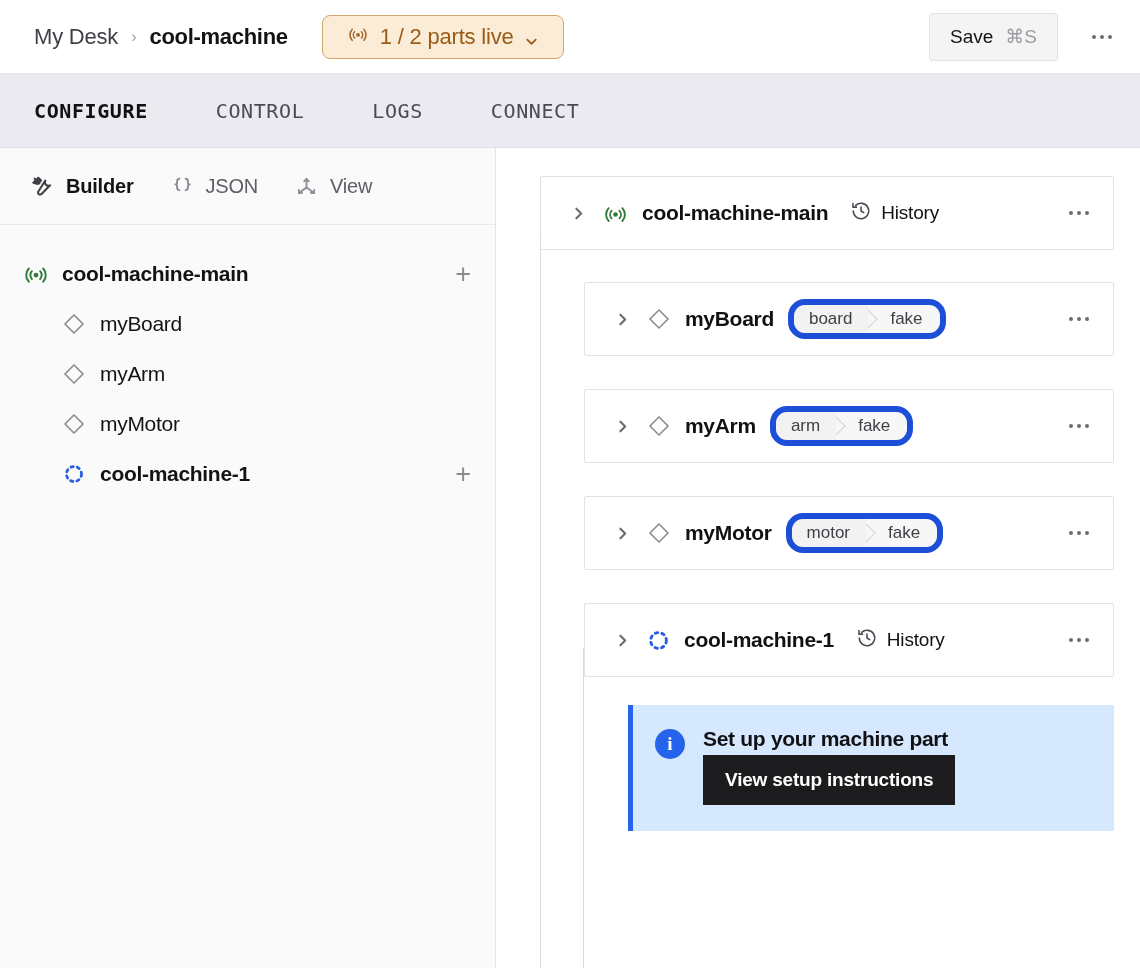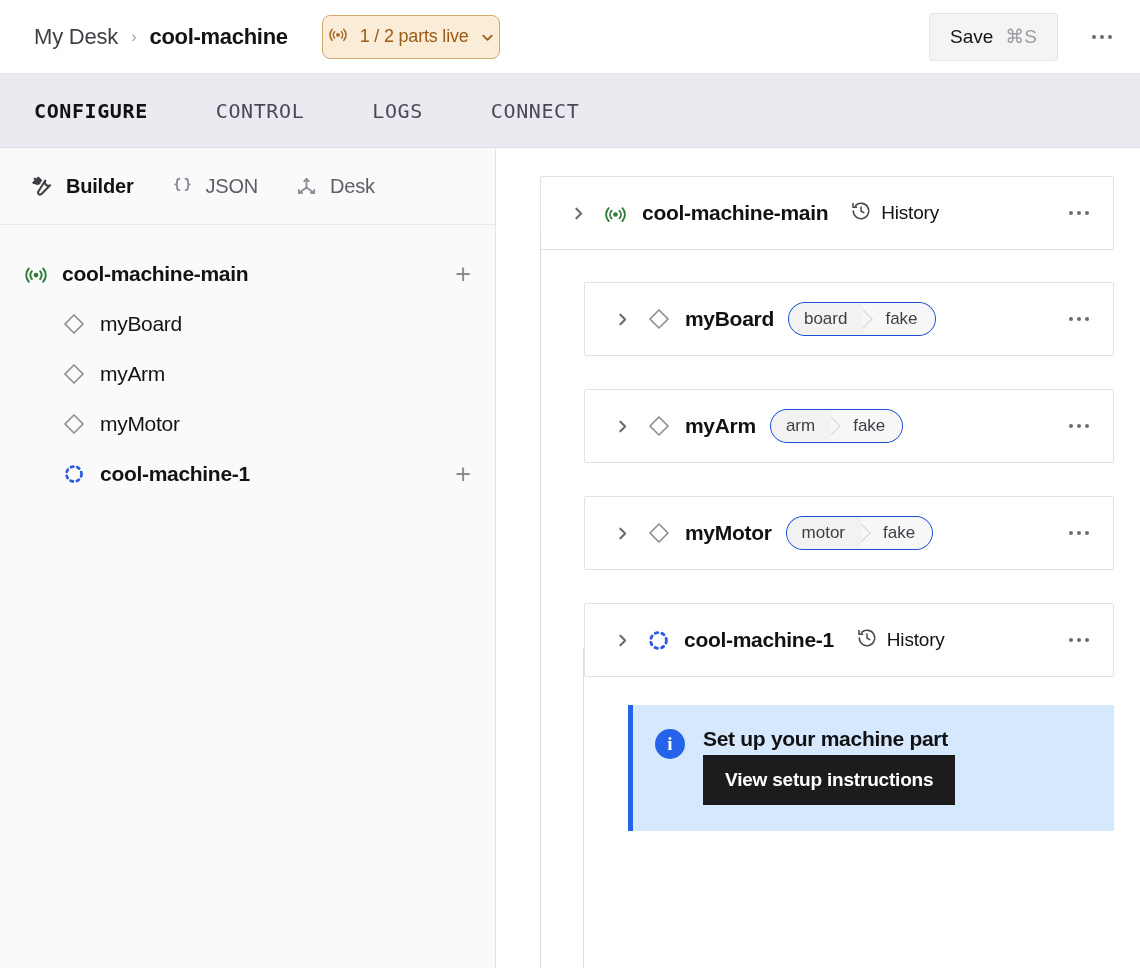--- a/index.html
+++ b/index.html
@@ -33,26 +33,26 @@
     color: #131316;
     letter-spacing: -0.3px;
   }
 
   .status-chip {
     margin-left: 34px;
     display: flex;
     align-items: center;
     gap: 11px;
     height: 44px;
-    padding: 0 4px;
+    padding: 0 24px;
     background: #fbecd7;
     border: 1px solid #d2a86a;
     border-radius: 8px;
     color: #9a5b15;
-    font-size: 18px;
+    font-size: 22px;
   }
   .status-chip .chip-text { letter-spacing: -0.2px; }
   .chip-caret { width: 15px; height: 15px; }
 
   .topbar-right { margin-left: auto; display: flex; align-items: center; gap: 24px; }
   .save-btn {
     display: flex; align-items: center; gap: 12px;
     height: 48px; padding: 0 20px;
     background: #f4f4f5;
     border: 1px solid #e4e4e7;
@@ -176,22 +176,22 @@
     font-size: 21px;
     font-weight: bold;
     letter-spacing: -0.3px;
     color: #111114;
   }
 
   .pill {
     margin-left: 14px;
     display: flex;
     align-items: stretch;
-    height: 34px;
-    border: 1px solid #1d4ed8;
+    height: 40px;
+    border: 6px solid #1d4ed8;
     border-radius: 17px;
     background: #3b82f6;
     overflow: hidden;
     font-size: 17px;
     color: #3f3f46;
   }
   .pill .seg {
     display: flex; align-items: center;
     padding: 0 12px 0 15px;
     background: #f2f2f3;
@@ -339,21 +339,21 @@
         <span>
           <svg width="25" height="25" viewBox="0 0 24 24" fill="none" stroke="#8b8b95" stroke-width="1.7" stroke-linecap="round" stroke-linejoin="round">
             <path d="M12 13V5"></path>
               <path d="M12 13 5 18"></path>
               <path d="M12 13l7 5"></path>
             <path d="M9.8 7 12 4.6 14.2 7" fill="none"></path>
             <path d="M4.6 15.2 4.7 18.4 7.8 18.1" fill="none"></path>
             <path d="M16.2 18.1l3.1.3.1-3.2" fill="none"></path>
           </svg>
         </span>
-        <span class="mode-label">Desk</span>
+        <span class="mode-label">View</span>
       </div>
     </div>
 
     <div class="tree">
 
       <div class="tree-row root">
         <span class="ticon">
           <svg width="26" height="26" viewBox="0 0 24 24" fill="none" stroke="#2f7a36" stroke-width="1.8" stroke-linecap="round">
             <circle cx="12" cy="13" r="2.2" fill="#2f7a36" stroke="none"></circle>
             <path d="M8.2 16.6a5.2 5.2 0 0 1 0-7.2"></path>

